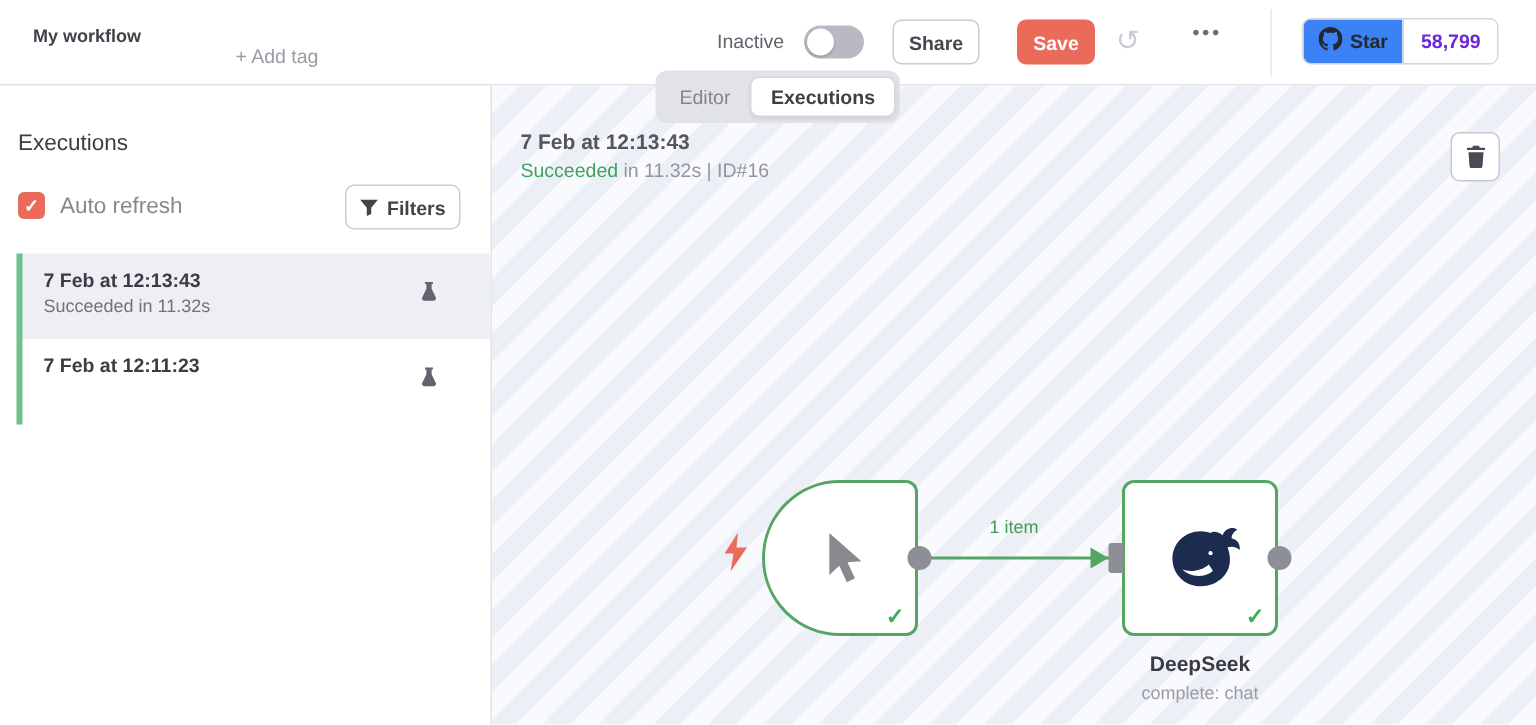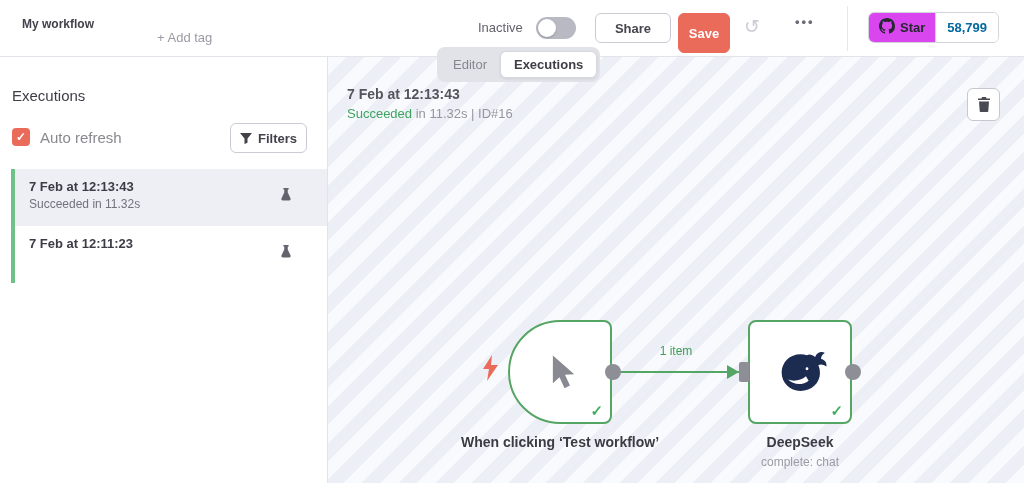--- a/index.html
+++ b/index.html
@@ -7,28 +7,28 @@
   .app { position:relative; width:1024px; height:483px; overflow:hidden; background:#fff; }
 
   
   .topbar { position:absolute; left:0; top:0; width:1024px; height:57px; background:#fff; border-bottom:1px solid #e3e3e9; z-index:5; }
   .wf-title { position:absolute; left:22px; top:17px; font-size:12px; font-weight:700; color:#42424b; }
   .add-tag { position:absolute; left:157px; top:30px; font-size:13px; color:#9b9ba5; cursor:pointer; }
   .inactive-label { position:absolute; left:478px; top:20px; font-size:13px; color:#62626c; }
   .toggle { position:absolute; left:536px; top:17px; width:40px; height:22px; background:#b9b9c3; border-radius:11px; cursor:pointer; }
   .toggle .knob { position:absolute; left:2px; top:2px; width:18px; height:18px; background:#fff; border-radius:50%; box-shadow:0 1px 2px rgba(0,0,0,.2); }
   .btn { display:flex; align-items:center; justify-content:center; border-radius:6px; font-size:13px; cursor:pointer; }
-  .share-btn { position:absolute; left:595px; top:13px; width:76px; height:30px; background:#fff; border:1px solid #cbcbd3; color:#46464f; font-weight:600; }
-  .save-btn { position:absolute; left:678px; top:13px; width:52px; height:40px; background:#ea6b5a; border:1px solid #ea6b5a; color:#fff; font-weight:600; }
+  .share-btn { position:absolute; left:595px; top:13px; width:58px; height:30px; background:#fff; border:1px solid #cbcbd3; color:#46464f; font-weight:600; }
+  .save-btn { position:absolute; left:678px; top:13px; width:52px; height:30px; background:#ea6b5a; border:1px solid #ea6b5a; color:#fff; font-weight:600; }
   .history-icon { position:absolute; left:744px; top:15px; font-size:19px; color:#ccccd4; cursor:pointer; }
   .ellipsis-icon { position:absolute; left:795px; top:14px; font-size:13px; letter-spacing:2px; color:#6d6d76; cursor:pointer; font-weight:700; }
   .topbar-sep { position:absolute; left:847px; top:6px; width:1px; height:45px; background:#e7e7ed; }
   .github { position:absolute; left:868px; top:12px; height:31px; display:flex; border:1px solid #d4d4db; border-radius:6px; overflow:hidden; cursor:pointer; }
-  .github .gh-left { display:flex; align-items:center; gap:5px; padding:0 10px; background:#d946ef; font-size:13px; font-weight:700; color:#24292f; }
-  .github .gh-right { display:flex; align-items:center; padding:0 11px; background:#fff; border-left:1px solid #d4d4db; font-size:13px; font-weight:700; color:#0369a1; }
+  .github .gh-left { display:flex; align-items:center; gap:5px; padding:0 10px; background:#3b82f6; font-size:13px; font-weight:700; color:#24292f; }
+  .github .gh-right { display:flex; align-items:center; padding:0 11px; background:#fff; border-left:1px solid #d4d4db; font-size:13px; font-weight:700; color:#6d28d9; }
 
   
   .tabbar { position:absolute; left:437px; top:47px; height:35px; background:#e2e3e9; border-radius:8px; display:flex; align-items:center; padding:3px; z-index:6; }
   .tab { padding:5px 13px; font-size:13px; color:#85858f; cursor:pointer; border-radius:6px;text-align:right; }
   .tab.active { background:#fff; color:#3e3e47; font-weight:700; border:1px solid #d7d7de; box-shadow:0 1px 3px rgba(0,0,0,.08); }
 
   
   .sidebar { position:absolute; left:0; top:57px; width:328px; height:426px; background:#fff; border-right:1px solid #e2e2e8; }
   .sb-heading { position:absolute; left:12px; top:30px; font-size:15px; color:#3d3d47; }
   .autorefresh { position:absolute; left:12px; top:71px; display:flex; align-items:center; gap:10px; cursor:pointer; }
@@ -165,18 +165,17 @@
     <div class="node node-deepseek">
       <svg width="54" height="54" viewBox="0 0 100 100">
         <path d="M78 22c3-9 13-11 18-7-4 2-7 6-7 11 7 1 11 7 10 14-5-4-10-5-15-3 2 5 3 10 3 15 0 19-16 33-36 33S16 70 16 51 31 17 51 17c4 0 8 1 12 2 4-3 10-1 15 3z" fill="#1c2b50"></path>
         <path d="M28 64c10 10 27 11 38 2l-5-8c-9 8-23 10-33 6z" fill="#fff"></path>
         <circle cx="63" cy="44" r="2.6" fill="#fff"></circle>
       </svg>
       <div class="node-check">✓</div>
     </div>
     <div class="out-dot dot-deepseek"></div>
 
-    <div class="node-label lbl-trigger">When clicking ‘Test workflow’</div>
     <div class="node-label lbl-deepseek">DeepSeek</div>
     <div class="node-sublabel">complete: chat</div>
   </div>
 
 </div>
 
 </body></html>

